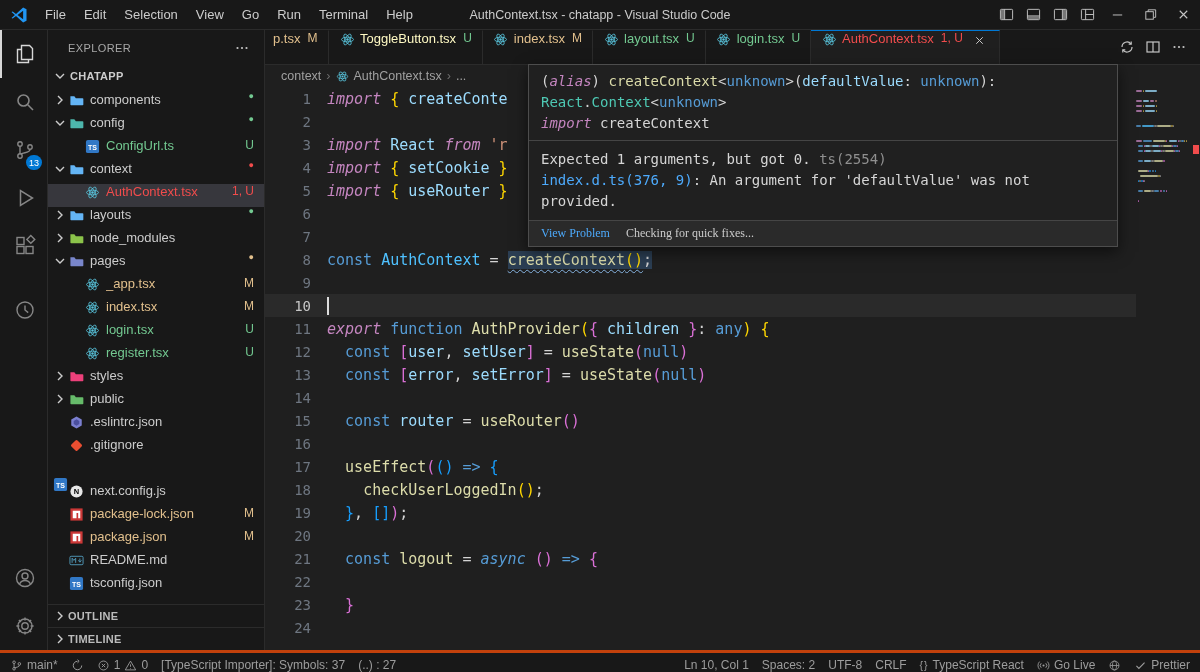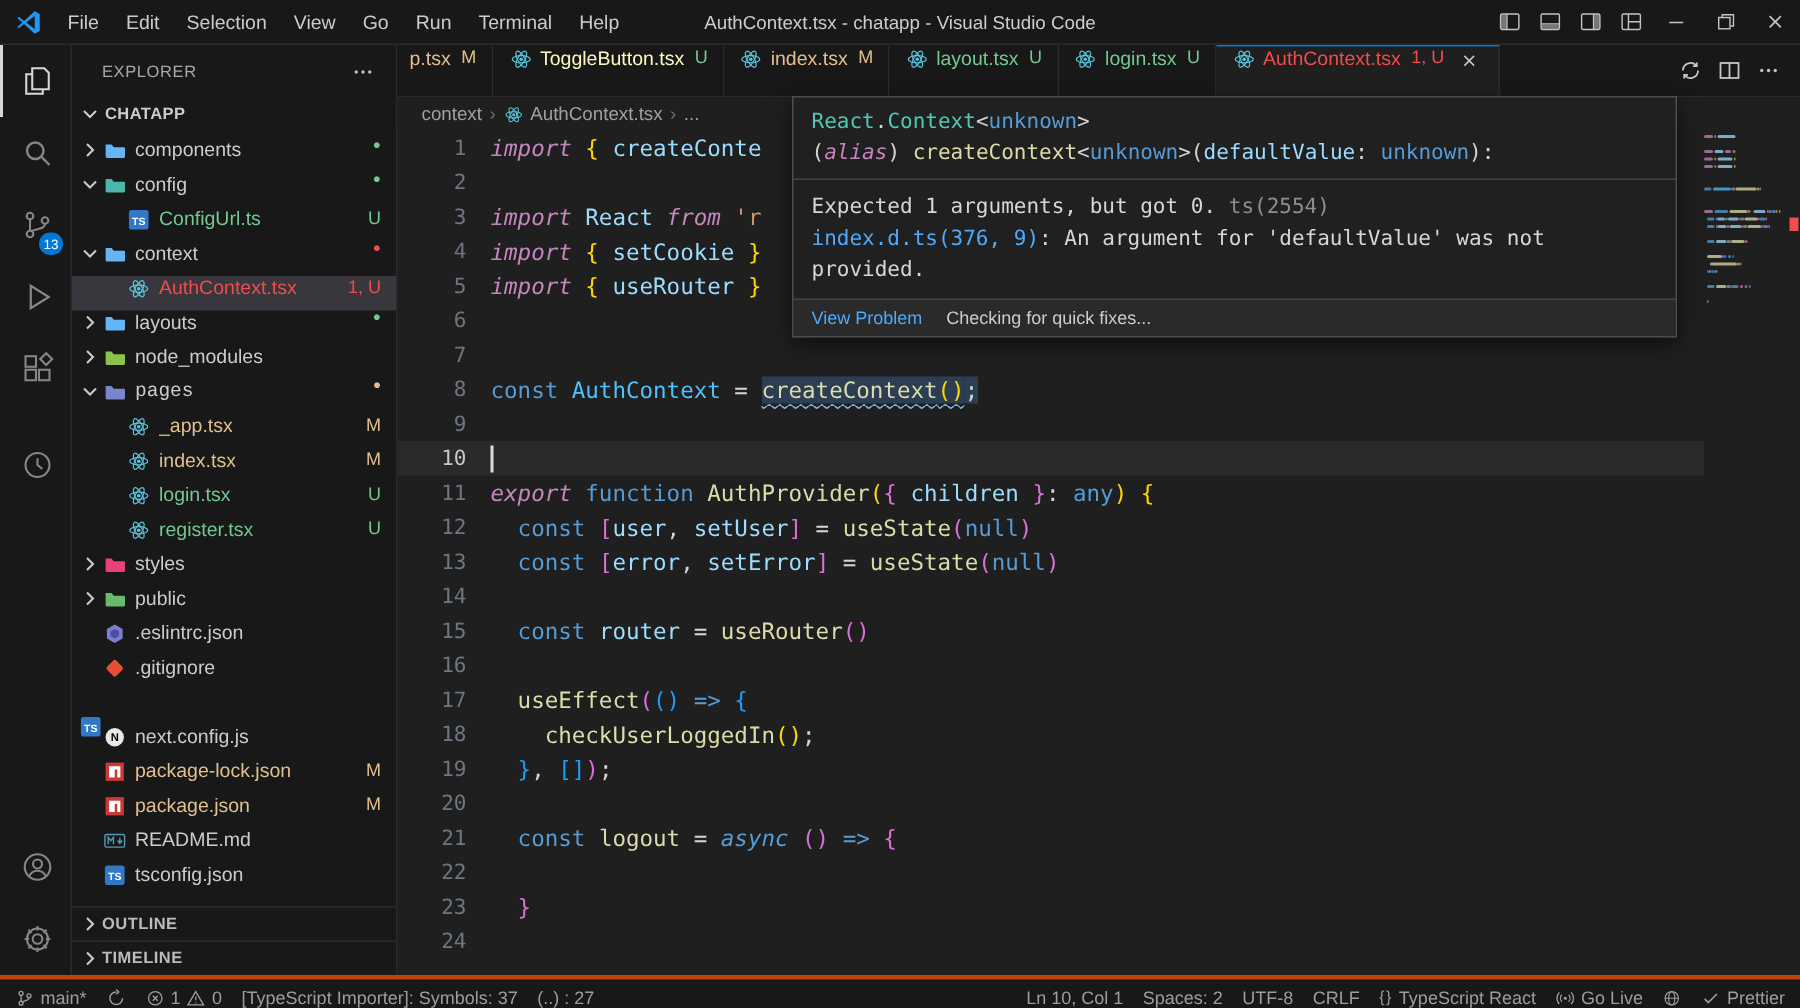--- a/index.html
+++ b/index.html
@@ -114,21 +114,21 @@
   .st-right .st-item{margin-right:0;margin-left:13px}
   .st-item svg{width:13px;height:13px}
   .braces{font-size:10.5px;letter-spacing:1px}
 
   
   .hover{position:absolute;left:528px;top:64px;width:590px;background:#202020;border:1px solid #4d4d4d;z-index:40;font-family:"DejaVu Sans Mono",monospace;font-size:14px;box-shadow:0 5px 14px rgba(0,0,0,.55)}
   .hover-sig{padding:6px 12px;border-bottom:1px solid #454545}
   .hsig-line{line-height:21px;white-space:pre-wrap}
   .hover-diag{padding:8px 12px;border-bottom:1px solid #454545}
   .hdiag-line{line-height:21px;white-space:pre-wrap;word-wrap:break-word;color:#d6d6d6}
-  .hover-status{display:flex;align-items:flex-end;background:#2a2a2a;padding:5px 12px;font-family:Liberation Sans, sans-serif;font-size:12px;color:#cccccc;gap:16px}
+  .hover-status{display:flex;align-items:flex-end;background:#2a2a2a;padding:5px 12px;font-family:Liberation Serif, serif;font-size:12px;color:#cccccc;gap:16px}
   .hover-link{color:#4daafc;cursor:pointer}
 </style>
 </head>
 <body>
 
 <div class="window">
 
   <header class="titlebar">
     <div class="tb-left">
       <span class="logo">
@@ -400,21 +400,21 @@
               </svg>
             </span>
             <span class="ficon" style="color: rgb(139, 195, 74);">
               <svg viewBox="0 0 16 16">
                 <path d="M1.5 3.5h4.2l1.6 2h7.2a.8.8 0 0 1 .8.8v6a.8.8 0 0 1-.8.8H2.3a.8.8 0 0 1-.8-.8z" fill="currentColor"></path>
               </svg>
             </span>
             <span class="rlabel">node_modules</span>
             <span class="rspacer"></span>
           </div>
-          <div class="row" style="padding-left: 4px; font-family: Liberation Mono, monospace;">
+          <div class="row" style="padding-left: 4px;">
             <span class="slot">
               <svg viewBox="0 0 16 16" fill="none" stroke="currentColor" stroke-width="1.4">
                 <path d="M4 6l4 4 4-4"></path>
               </svg>
             </span>
             <span class="ficon" style="color: rgb(121, 134, 203);">
               <svg viewBox="0 0 16 16">
                 <path d="M1.5 3.5h4.2l1.6 2h7.2a.8.8 0 0 1 .8.8v6a.8.8 0 0 1-.8.8H2.3a.8.8 0 0 1-.8-.8z" fill="currentColor"></path>
               </svg>
             </span>
@@ -1085,22 +1085,23 @@
               <path d="M3 8.5l3 3 7-7"></path>
             </svg>
           </span>
           <span>Prettier</span>
         </div>
       </div>
   </footer>
 
   <div class="hover">
     <div class="hover-sig">
+        <div class="hsig-line"><span class="tk-w">(</span><span class="tk-i">alias</span><span class="tk-w">) </span><span class="tk-f">createContext</span><span class="tk-p">&lt;</span><span class="tk-k">unknown</span><span class="tk-p">&gt;(</span><span class="tk-v">defaultValue</span><span class="tk-p">: </span><span class="tk-k">unknown</span><span class="tk-p">):</span></div>
         <div class="hsig-line"><span class="tk-t">React</span><span class="tk-p">.</span><span class="tk-t">Context</span><span class="tk-p">&lt;</span><span class="tk-k">unknown</span><span class="tk-p">&gt;</span></div>
-        <div class="hsig-line"><span class="tk-w">(</span><span class="tk-i">alias</span><span class="tk-w">) </span><span class="tk-f">createContext</span><span class="tk-p">&lt;</span><span class="tk-k">unknown</span><span class="tk-p">&gt;(</span><span class="tk-v">defaultValue</span><span class="tk-p">: </span><span class="tk-k">unknown</span><span class="tk-p">):</span></div>
+        <div class="hsig-line"><span class="tk-i">import</span><span class="tk-p"> </span><span class="tk-w">createContext</span></div>
       </div>
     <div class="hover-diag">
         <div class="hdiag-line"><span class="tk-w">Expected 1 arguments, but got 0. </span><span class="tk-dim">ts(2554)</span></div>
         <div class="hdiag-line"><span class="tk-link">index.d.ts(376, 9)</span><span class="tk-w">: An argument for 'defaultValue' was not provided.</span></div>
       </div>
     <div class="hover-status">
       <span class="hover-link">View Problem</span>
       <span>Checking for quick fixes...</span>
     </div>
   </div>

